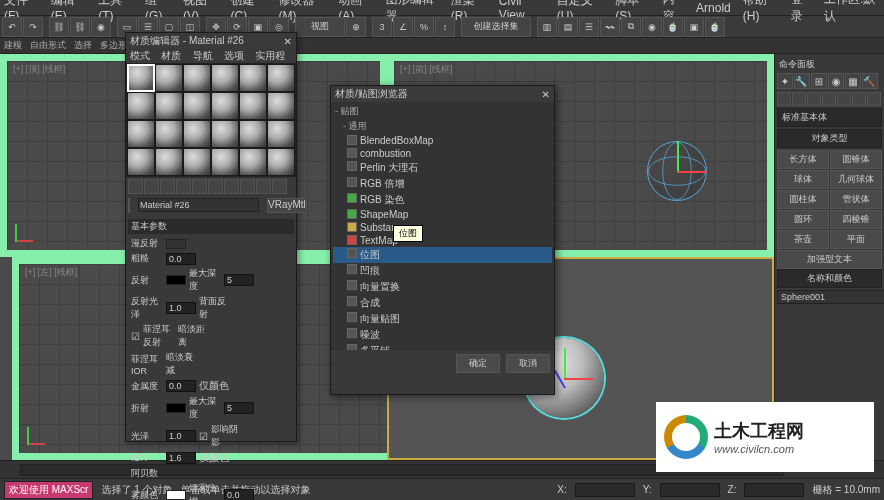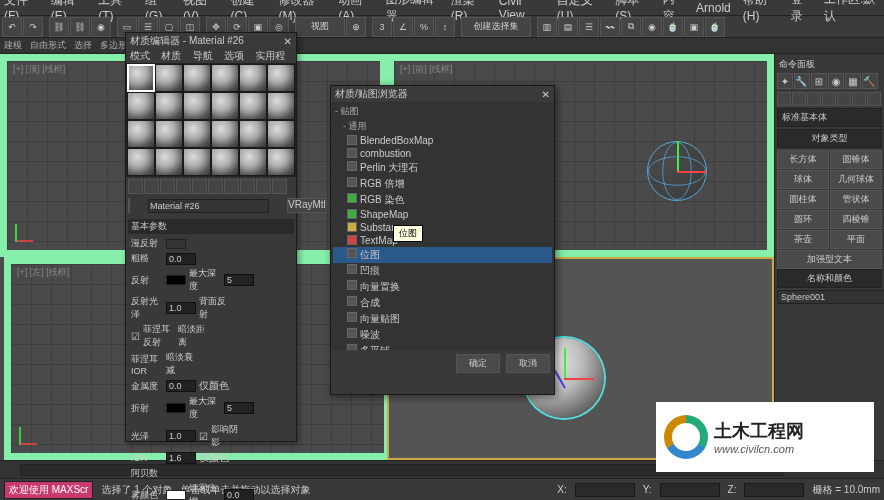--- a/index.html
+++ b/index.html
@@ -9,21 +9,21 @@
 .toolbar{height:22px;background:#3a3a3a;display:flex;align-items:center;padding:0 2px;gap:1px;border-bottom:1px solid #222}
 .tb-btn{width:20px;height:20px;background:#444;border:1px solid #555;display:flex;align-items:center;justify-content:center;font-size:9px}
 .tb-sep{width:4px}
 .tabbar{height:16px;background:#333;display:flex;align-items:center;padding:0 4px;gap:8px;border-bottom:1px solid #222}
 .tabbar span{font-size:9px;color:#aaa}
 .main{position:relative;height:406px;display:flex}
 .viewports{flex:1;position:relative;background:#4a4a4a}
 .vp{position:absolute;background:#4a4a4a;border:7px solid #86efac}
 .vp-tl{left:0;top:0;width:50%;height:50%}
 .vp-tr{right:0;top:0;width:50%;height:50%}
-.vp-bl{left:4px;bottom:0;width:50%;height:50%}
+.vp-bl{left:12px;bottom:0;width:50%;height:50%}
 .vp-br{right:0;bottom:0;width:50%;height:50%;border:2px solid #ccaa44;background:#545454}
 .vp-label{position:absolute;top:2px;left:6px;font-size:9px;color:#888}
 .grid-lines{position:absolute;inset:0;background-image:linear-gradient(#3e3e3e 1px,transparent 1px),linear-gradient(90deg,#3e3e3e 1px,transparent 1px);background-size:20px 20px}
 .axis{position:absolute;bottom:8px;left:8px;width:24px;height:24px}
 .axis::before{content:"";position:absolute;bottom:0;left:0;width:18px;height:2px;background:#c44}
 .axis::after{content:"";position:absolute;bottom:0;left:0;width:2px;height:18px;background:#4c4}
 .sphere-wire{position:absolute;top:80px;right:60px;width:60px;height:60px;border-radius:50%;border:1px solid #5ad;background:radial-gradient(circle at 35% 35%,#4a4a4a,#3a3a3a)}
 .sphere-wire::before,.sphere-wire::after{content:"";position:absolute;inset:0;border-radius:50%;border:1px solid #5ad}
 .sphere-wire::before{transform:scaleX(0.5)}
 .sphere-wire::after{transform:scaleY(0.5)}
@@ -47,21 +47,21 @@
 .status{height:22px;background:#393939;border-top:1px solid #222;display:flex;align-items:center;padding:0 4px;gap:8px;font-size:9px}
 .status-box{background:#333;border:1px solid #222;padding:1px 4px}
 .mat-editor{position:absolute;left:125px;top:32px;width:172px;height:410px;background:#393939;border:1px solid #1a1a1a;z-index:10;box-shadow:2px 2px 6px rgba(0,0,0,0.4)}
 .mat-title{height:16px;background:#3a3a3a;display:flex;align-items:center;padding:0 4px;font-size:9px;justify-content:space-between}
 .mat-menu{height:14px;display:flex;gap:8px;padding:0 4px;font-size:9px;background:#393939}
 .mat-slots{display:grid;grid-template-columns:repeat(6,1fr);gap:0;padding:1px;background:#222}
 .mat-slot{aspect-ratio:1;background:radial-gradient(circle at 35% 30%,#ddd,#aaa 40%,#555 75%,#333);border:1px solid #1a1a1a}
 .mat-slot.sel{outline:2px solid #fff;outline-offset:-2px}
 .mat-tools{display:flex;flex-wrap:wrap;gap:1px;padding:2px;background:#393939}
 .mat-tb{width:15px;height:15px;background:#444;border:1px solid #555}
-.mat-name{display:flex;gap:18px;padding:2px;align-items:center}
+.mat-name{display:flex;gap:8px;padding:2px;align-items:flex-start}
 .mat-name input{flex:1;background:#333;border:1px solid #222;padding:1px;font-size:9px}
 .mat-params{padding:2px;overflow:auto;font-size:9px}
 .param-hdr{background:#2a2a2a;padding:1px 3px;margin:2px 0;font-size:9px}
 .param-row{display:flex;align-items:center;gap:3px;padding:1px 3px;font-size:9px}
 .param-lbl{width:32px;font-size:9px}
 .param-val{background:#222;border:1px solid #111;padding:0 2px;font-size:9px;width:30px}
 .param-sw{width:20px;height:10px;background:#333;border:1px solid #222}
 .browser{position:absolute;left:330px;top:85px;width:225px;height:310px;background:#393939;border:1px solid #1a1a1a;z-index:20;box-shadow:2px 2px 8px rgba(0,0,0,0.5)}
 .br-title{height:16px;background:#3a3a3a;display:flex;align-items:center;justify-content:space-between;padding:0 4px;font-size:9px}
 .br-search{padding:3px;border-bottom:1px solid #222}

